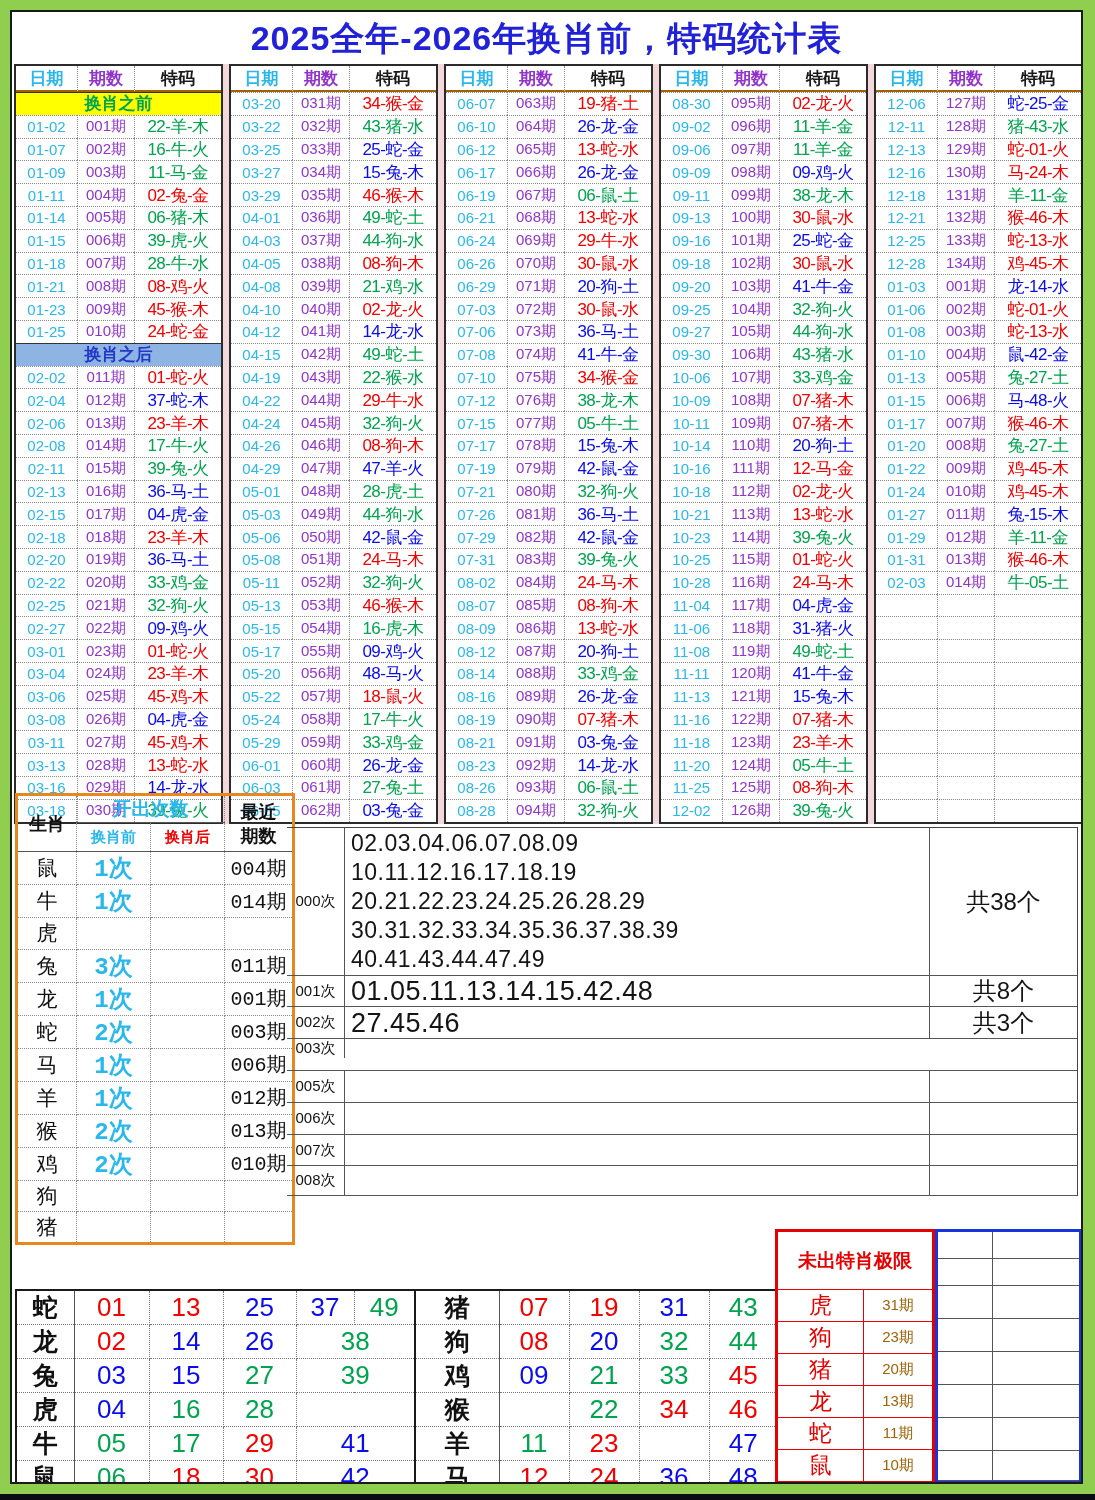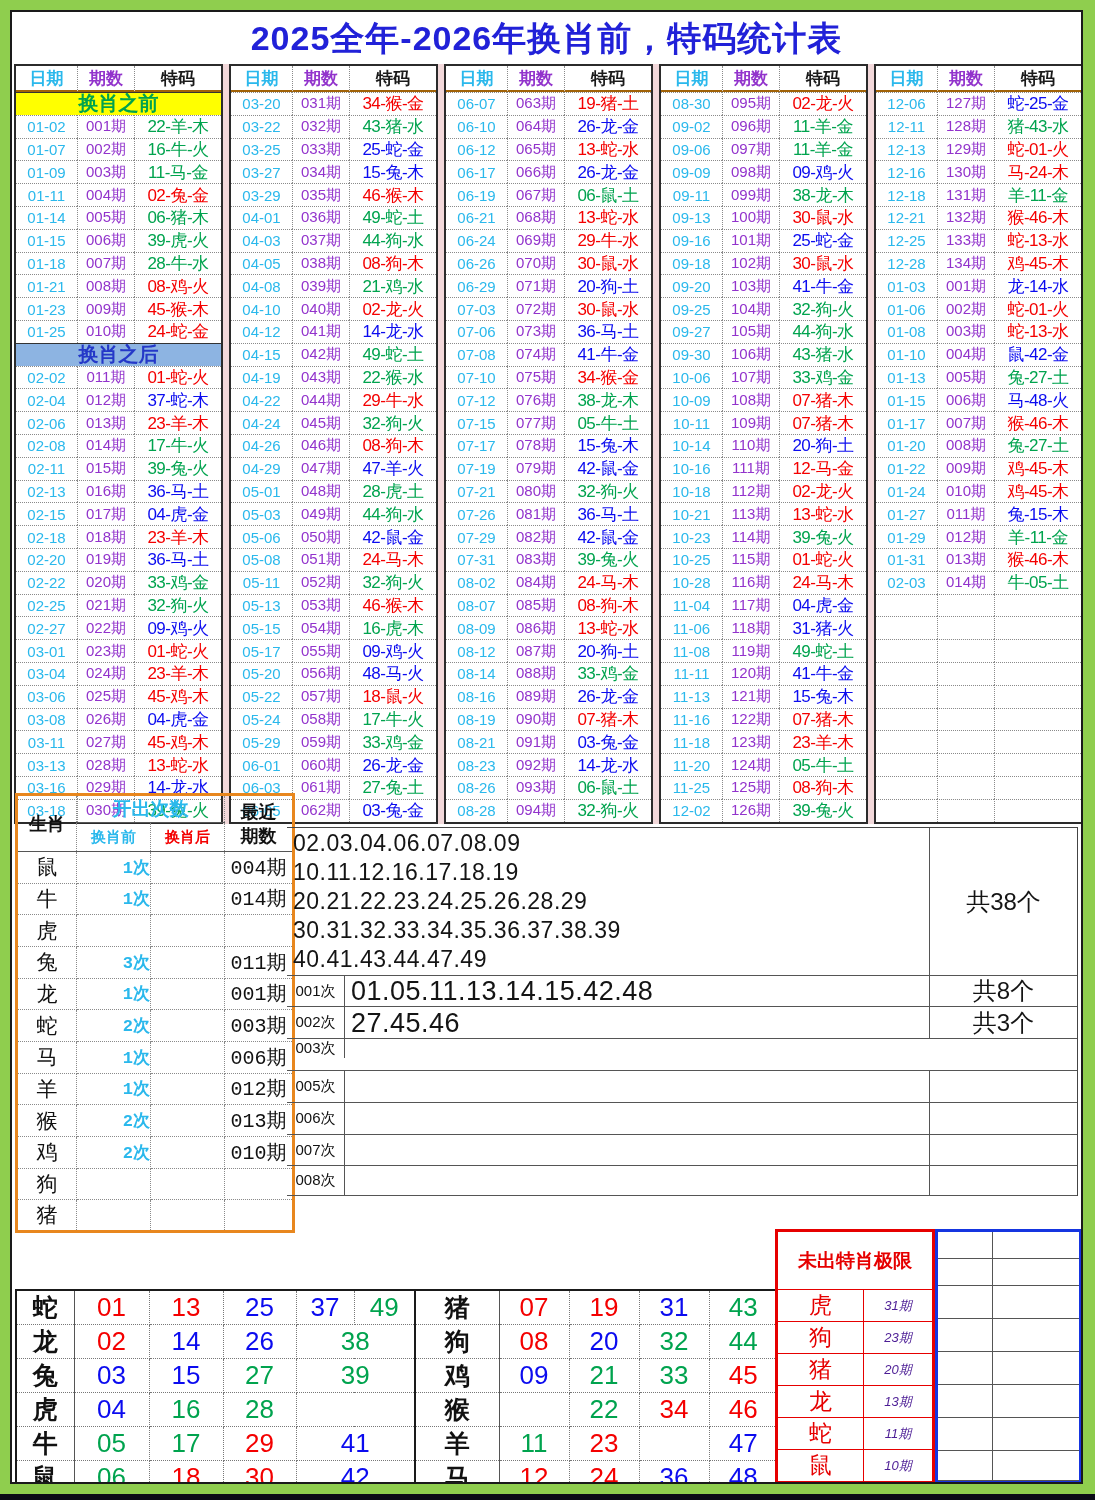--- a/index.html
+++ b/index.html
@@ -15,34 +15,34 @@
   .c2,.c3{border-left:1px dotted #8a8a8a;}
   .hd{border-top:none;font-size:17px;font-weight:600;color:#1a1a1a;border-bottom:2px solid #a16207;}
   .hd-date{color:#2ab8ec;}
   .hd-period{color:#9233cc;}
   .d{color:#2ab8ec;font-size:15px;}
   .p{color:#9233cc;font-size:15px;}
   .code{font-size:17px;letter-spacing:-0.5px;}
   .red{color:#f40000;}
   .blue{color:#0b0bef;}
   .green{color:#00a34e;}
-  .banner{grid-column:1/-1;display:flex;align-items:center;justify-content:center;font-size:20px;font-weight:700;border-top:1px solid #333;}
+  .banner{grid-column:1/-1;display:flex;align-items:center;justify-content:center;font-size:17px;font-weight:700;border-top:1px solid #333;}
   .banner.before{background:#ffff00;color:#00a34e;}
   .banner.after{background:#8db4e2;color:#2438c8;}
   
   .stats{position:absolute;left:3px;top:781px;width:272px;height:440px;border-collapse:collapse;table-layout:fixed;border:3px solid #e8871e;font-family:Liberation Mono, monospace;}
   .stats th,.stats td{border:1px dotted #8a8a8a;text-align:center;overflow:hidden;white-space:nowrap;padding:0;}
   .stats thead th{border-bottom:1px solid #555;}
   .stats .zh{font-size:18px;font-weight:700;color:#111;}
   .stats .cyan{color:#2ab8ec;}
   .stats .redh{color:#f40000;}
   .stats .cnt-hd{font-size:19px;font-weight:700;}
   .stats .sub-hd{font-size:15px;font-weight:700;}
   .stats td.zod{font-size:21px;color:#111;}
-  .stats td.cnt{font-size:17px;font-weight:700;color:#2ab8ec;text-align:right;}
+  .stats td.cnt{font-size:24px;font-weight:700;color:#2ab8ec;}
   .stats td.rec{font-size:20px;color:#111;}
   
   .counts{position:absolute;left:275px;top:815px;width:791px;border-top:1.5px solid #444;border-right:1.5px solid #444;box-sizing:border-box;}
   .crow{display:flex;border-bottom:1px solid #555;box-sizing:border-box;}
   .clabel{width:58px;border-right:1px solid #555;display:flex;align-items:center;justify-content:center;font-size:15px;color:#111;box-sizing:border-box;}
   .cnums{flex:1;display:flex;flex-direction:column;justify-content:center;padding-left:6px;color:#141414;}
   .cnums .line{font-size:23px;line-height:29px;letter-spacing:0.5px;}
   .cnums.big .line{font-size:27px;line-height:30px;}
   .ctotal{width:148px;border-left:1px solid #555;display:flex;align-items:center;justify-content:center;font-size:24px;color:#141414;box-sizing:border-box;}
   
@@ -53,21 +53,21 @@
   .map td{border:1px dotted #777;text-align:center;overflow:hidden;white-space:nowrap;padding:0;height:32.3px;font-size:26px;}
   .map td.zod{font-size:25px;font-weight:700;color:#111;border-right:1px solid #555;}
   #map-left{left:3px;width:399px;}
   #map-right{left:402px;width:363px;}
   
   .limit{position:absolute;left:763px;top:1217px;width:160px;height:255px;border:3px solid #e60000;box-sizing:border-box;background:#fff;display:flex;flex-direction:column;}
   .limit .lhead{height:63px;display:flex;align-items:center;justify-content:center;font-size:19px;font-weight:700;color:#e60000;border-bottom:1.5px solid #e60000;box-sizing:border-box;}
   .lrow{flex:1;display:flex;border-bottom:1.5px solid #e60000;box-sizing:border-box;}
   .lrow:last-child{border-bottom:none;}
   .lrow .lz{width:86px;border-right:1.5px solid #e60000;display:flex;align-items:center;justify-content:center;font-size:23px;color:#e60000;box-sizing:border-box;}
-  .lrow .lp{flex:1;display:flex;align-items:center;justify-content:center;font-size:13px;color:#4c1d95;font-style:italic;}
+  .lrow .lp{flex:1;display:flex;align-items:center;justify-content:center;font-size:15px;color:#a16207;}
   
   .bluebox{position:absolute;left:923px;top:1217px;width:147px;height:255px;border:3px solid #1535e0;box-sizing:border-box;background:#fff;display:grid;grid-template-columns:55px 1fr;grid-template-rows:27px 27px repeat(5,33px) 1fr;}
   .bluebox .bc{border-right:1px solid #555;border-bottom:1px solid #555;}
   .bluebox .bc:nth-child(2n){border-right:none;}
 </style>
 </head>
 <body>
 
 <div class="frame">
   <div class="sheet">
@@ -668,20 +668,21 @@
             <td class="zod">猪</td>
             <td class="cnt"></td>
             <td class="cnt"></td>
             <td class="rec"></td>
           </tr>
         </tbody>
     </table>
 
     <div class="counts" id="counts-panel">
         <div class="crow" style="height: 148px;">
+          <div class="clabel">000次</div>
           <div class="cnums">
             <div class="line">02.03.04.06.07.08.09</div>
             <div class="line">10.11.12.16.17.18.19</div>
             <div class="line">20.21.22.23.24.25.26.28.29</div>
             <div class="line">30.31.32.33.34.35.36.37.38.39</div>
             <div class="line">40.41.43.44.47.49</div>
           </div>
           <div class="ctotal">共38个</div>
         </div>
         <div class="crow" style="height: 31px;">

